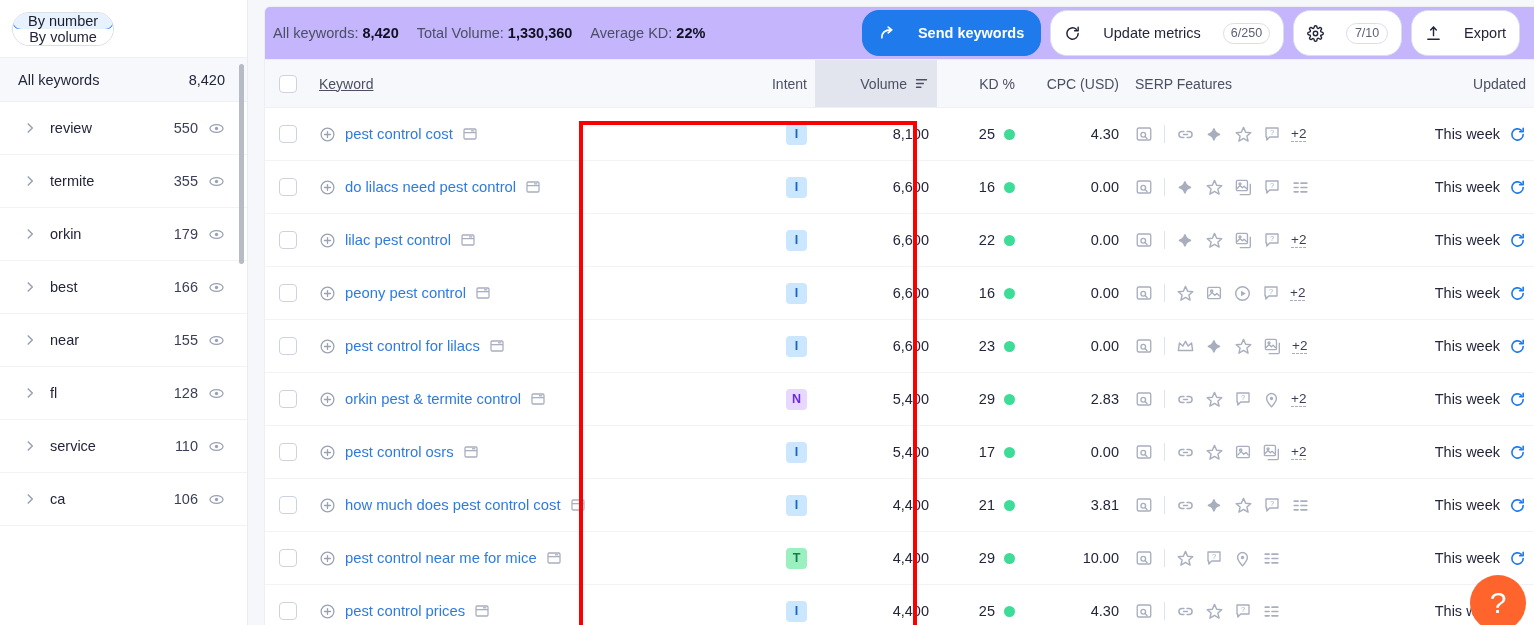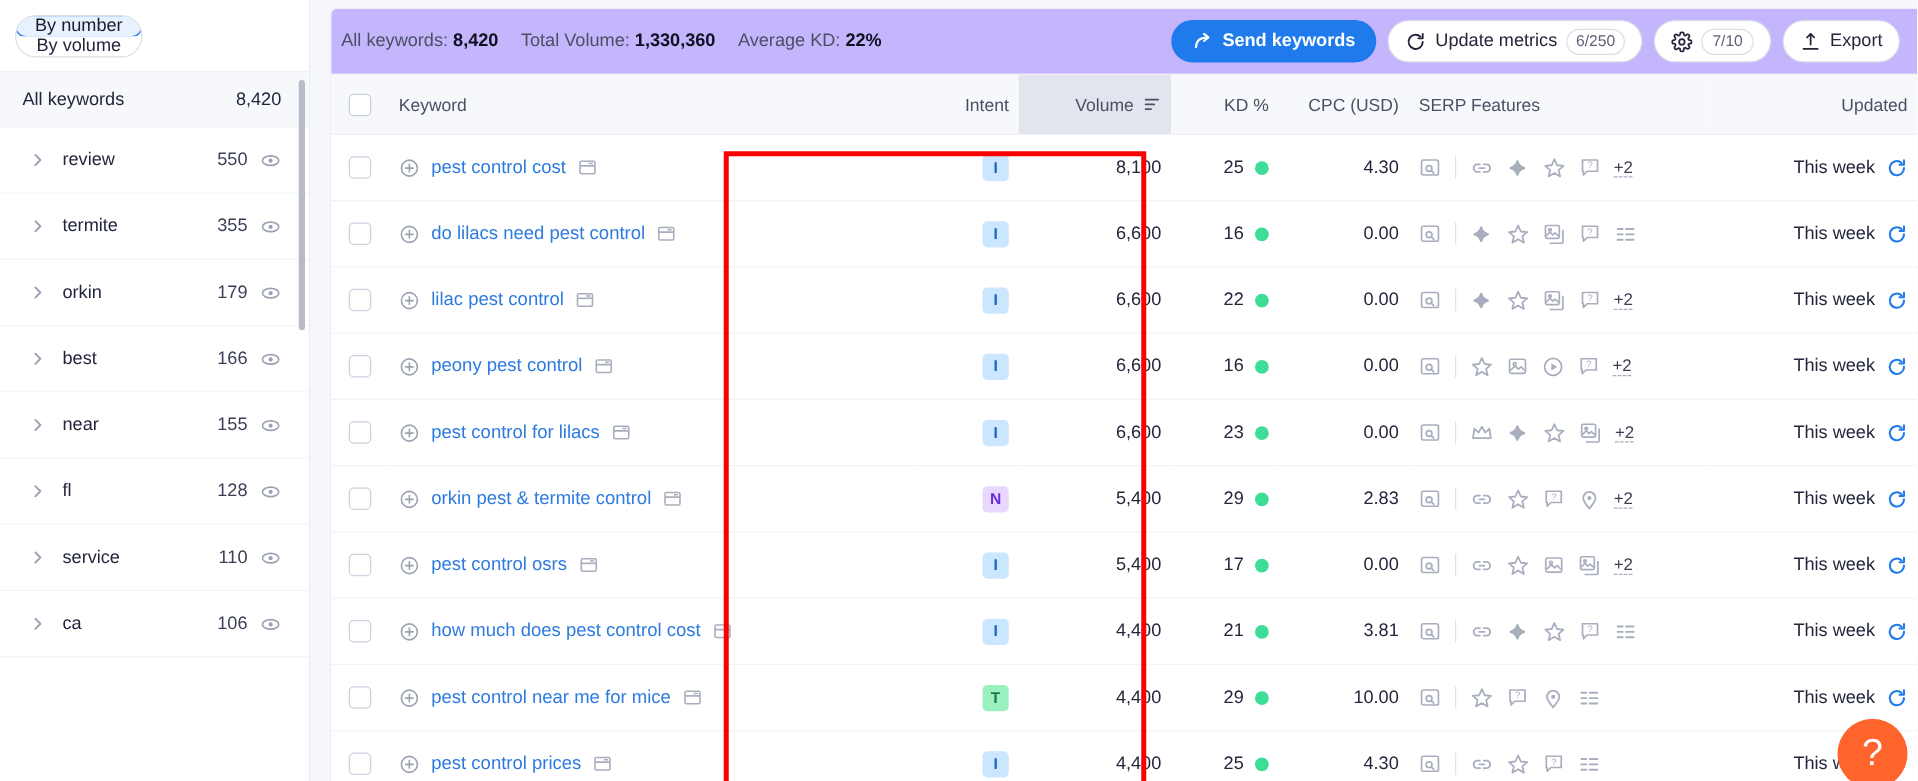--- a/index.html
+++ b/index.html
@@ -134,22 +134,22 @@
     align-items: center;
     padding: 0 14px 0 8px;
     background: #c4b5fd;
   }
   .totals { display: flex; align-items: baseline; gap: 18px; font-size: 14.5px; color: #4a4f63; white-space: nowrap; }
   .totals .tot { display: inline-block; }
   .totals b { color: #0f1021; font-weight: bold; }
   .tb-right { margin-left: auto; display: flex; align-items: center; gap: 9px; }
 
   .btn {
-    display: inline-flex; align-items: center; gap: 7px;
-    height: 34px; padding: 0 13px;
+    display: inline-flex; align-items: center; gap: 22px;
+    height: 46px; padding: 0 13px;
     border-radius: 17px;
     border: 1px solid #d9dee8;
     background: #fff;
     color: #23263b;
     font-size: 14.5px;
     font-family: inherit;
     cursor: pointer;
     white-space: nowrap;
     text-align: right;
   }
@@ -177,21 +177,21 @@
     height: 48px;
     font-size: 14px;
     font-weight: normal;
     color: #4a4f63;
     border-top: 1px solid #eef0f5;
     border-bottom: 1px solid #eef0f5;
     padding: 0 8px;
     vertical-align: middle;
   }
   th.c-chk { width: 46px; }
-  th.c-kw  { width: 420px; text-align: left; padding-left: 10px; }
+  th.c-kw  { width: 420px; text-align: left; padding-left: 10px; text-decoration: underline; }
   th.c-int { width: 84px; text-align: right; padding-right: 18px;}
   th.c-vol { width: 122px; text-align: right; background: #e2e5ee !important; padding-right: 20px;}
   th.c-kd  { width: 86px;  text-align: right; padding-right: 14px;}
   th.c-cpc { width: 104px; text-align: right; padding-right: 14px;}
   th.c-serp{ width: 238px; text-align: left; padding-left: 42px;}
   th.c-upd { text-align: right; padding-right: 22px;}
 
   .volhead { display: inline-flex; align-items: center; gap: 7px; }
 
   table.kw tbody td {

